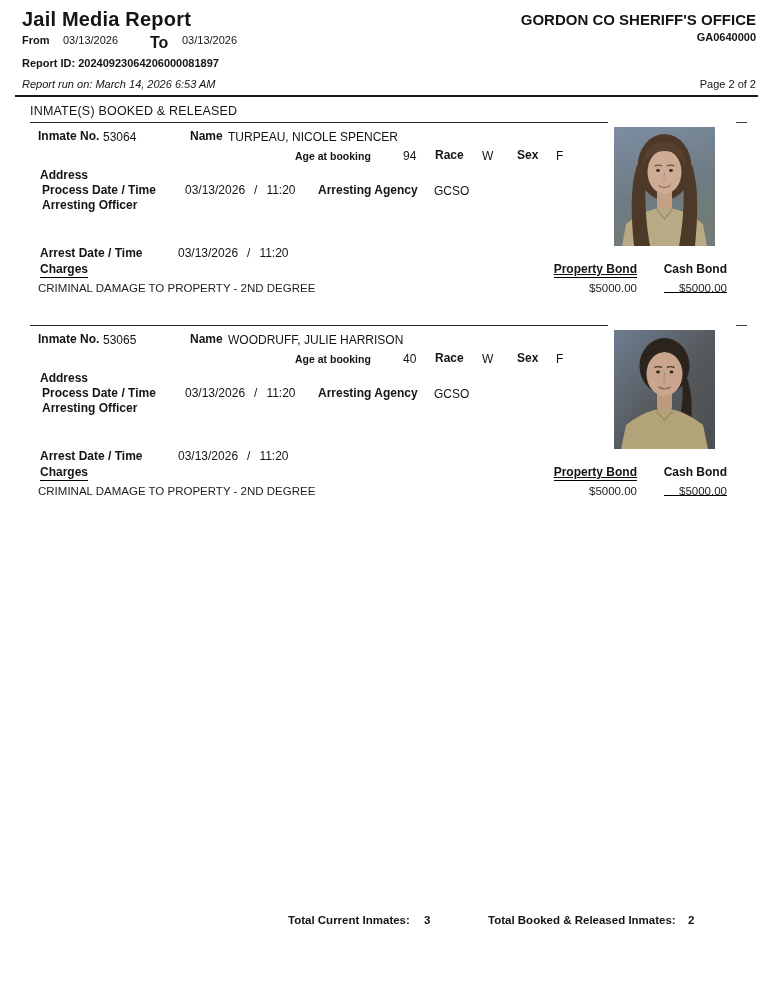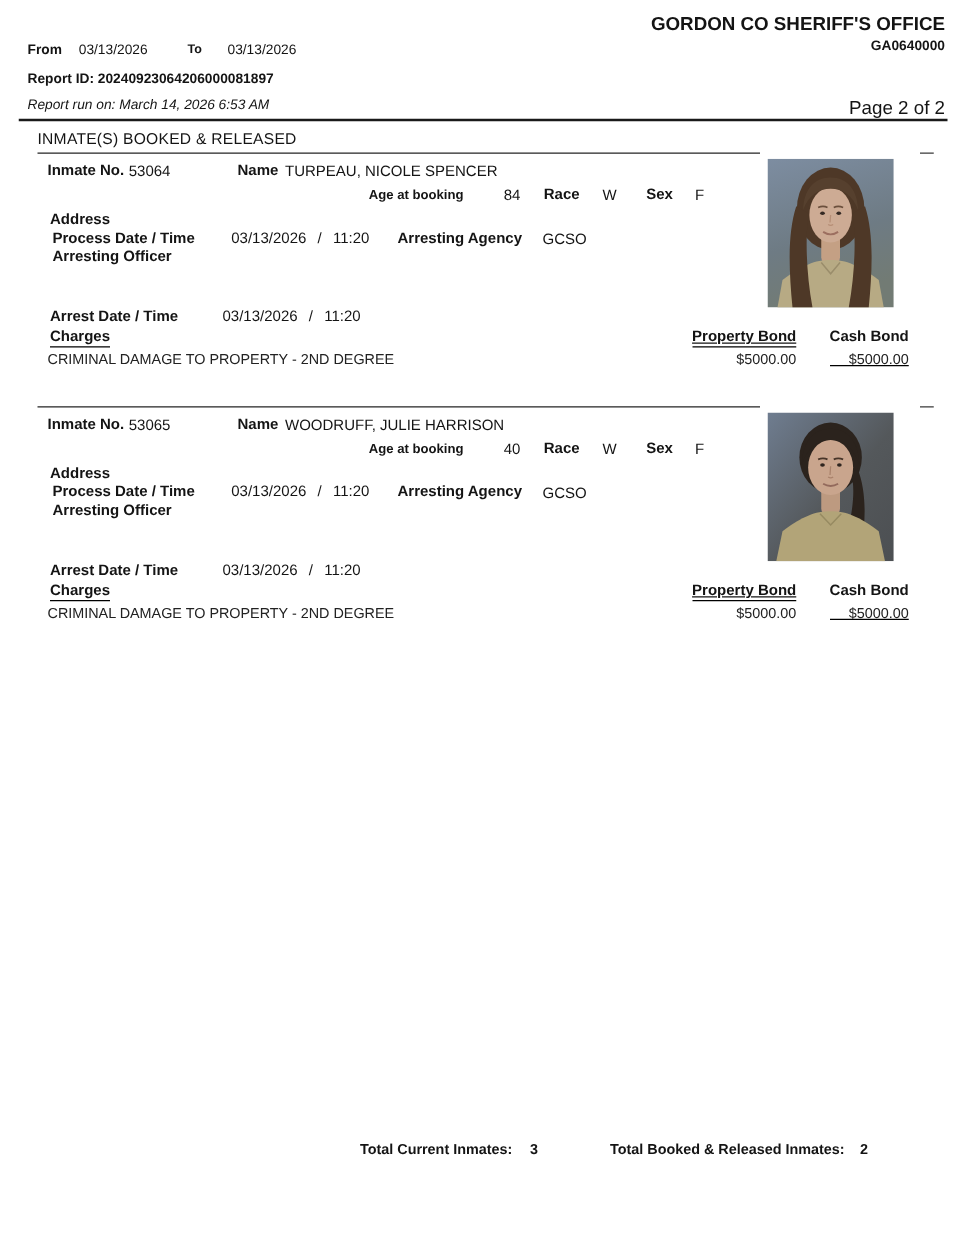--- a/index.html
+++ b/index.html
@@ -12,26 +12,26 @@
     overflow:hidden;
   }
   .abs{position:absolute;white-space:nowrap;}
   .b{font-weight:bold;}
 
   
   .t-title{left:22px;top:8px;font-size:20px;font-weight:bold;letter-spacing:.2px;}
   .t-office{right:17px;top:11px;font-size:15px;font-weight:bold;text-align:left;}
   .t-from-label{left:22px;top:34px;font-size:11px;font-weight:bold;}
   .t-from-value{left:63px;top:34px;font-size:11px;}
-  .t-to-label{left:150px;top:34px;font-size:10px;font-weight:bold;}
+  .t-to-label{left:150px;top:34px;font-size:16px;font-weight:bold;}
   .t-to-value{left:182px;top:34px;font-size:11px;}
   .t-gacode{right:17px;top:31px;font-size:11px;font-weight:bold;}
   .t-reportid{left:22px;top:57px;font-size:11px;font-weight:bold;}
   .t-runon{left:22px;top:78px;font-size:11px;font-style:italic;}
-  .t-page{right:17px;top:78px;font-size:15px;}
+  .t-page{right:17px;top:78px;font-size:11px;}
   .hr-main{position:absolute;left:15px;right:15px;top:95px;border-top:2.4px solid #1a1a1a;}
   .t-section{left:30px;top:104px;font-size:12.5px;font-weight:normal;letter-spacing:.2px;}
 
   
   .inmate-block{position:absolute;left:0;width:773px;height:203px;}
   .blk-1{top:122px;}
   .blk-2{top:325px;}
   .blk-line{position:absolute;left:30px;width:578px;top:0;border-top:1.7px solid #252525;}
   .blk-dash{position:absolute;right:26px;width:11px;top:0;border-top:1.7px solid #3a3a3a;}
 
@@ -71,20 +71,21 @@
   .ft-cur-label{left:288px;top:914px;font-size:11.5px;font-weight:bold;}
   .ft-cur-value{left:424px;top:914px;font-size:11.5px;font-weight:bold;}
   .ft-bkd-label{left:488px;top:914px;font-size:11.5px;font-weight:bold;}
   .ft-bkd-value{left:688px;top:914px;font-size:11.5px;font-weight:bold;}
 </style>
 </head>
 <body>
 
 <div class="page">
 
+  <div class="abs t-title">Jail Media Report</div>
   <div class="abs t-office">GORDON CO SHERIFF'S OFFICE</div>
   <span class="abs t-from-label">From</span>
   <span class="abs t-from-value">03/13/2026</span>
   <span class="abs t-to-label">To</span>
   <span class="abs t-to-value">03/13/2026</span>
   <span class="abs t-gacode">GA0640000</span>
   <div class="abs t-reportid">
     <span>Report ID:</span>
     <span>20240923064206000081897</span>
   </div>
@@ -100,21 +101,21 @@
   <div class="inmate-block blk-1">
     <div class="blk-line"></div>
     <div class="blk-dash"></div>
 
     <span class="abs f12 b r-no-label">Inmate No.</span>
     <span class="abs f12 r-no-value">53064</span>
     <span class="abs f12 b r-name-label">Name</span>
     <span class="abs f12 r-name-value">TURPEAU, NICOLE SPENCER</span>
 
     <span class="abs r-age-label">Age at booking</span>
-    <span class="abs f12 r-age-value">84</span>
+    <span class="abs f12 r-age-value">94</span>
     <span class="abs f12 b r-race-label">Race</span>
     <span class="abs f12 r-race-value">W</span>
     <span class="abs f12 b r-sex-label">Sex</span>
     <span class="abs f12 r-sex-value">F</span>
 
     <span class="abs f12 b r-address-label">Address</span>
     <span class="abs f12 r-address-value"></span>
 
     <span class="abs f12 b r-process-label">Process Date / Time</span>
     <span class="abs f12 r-process-value">

